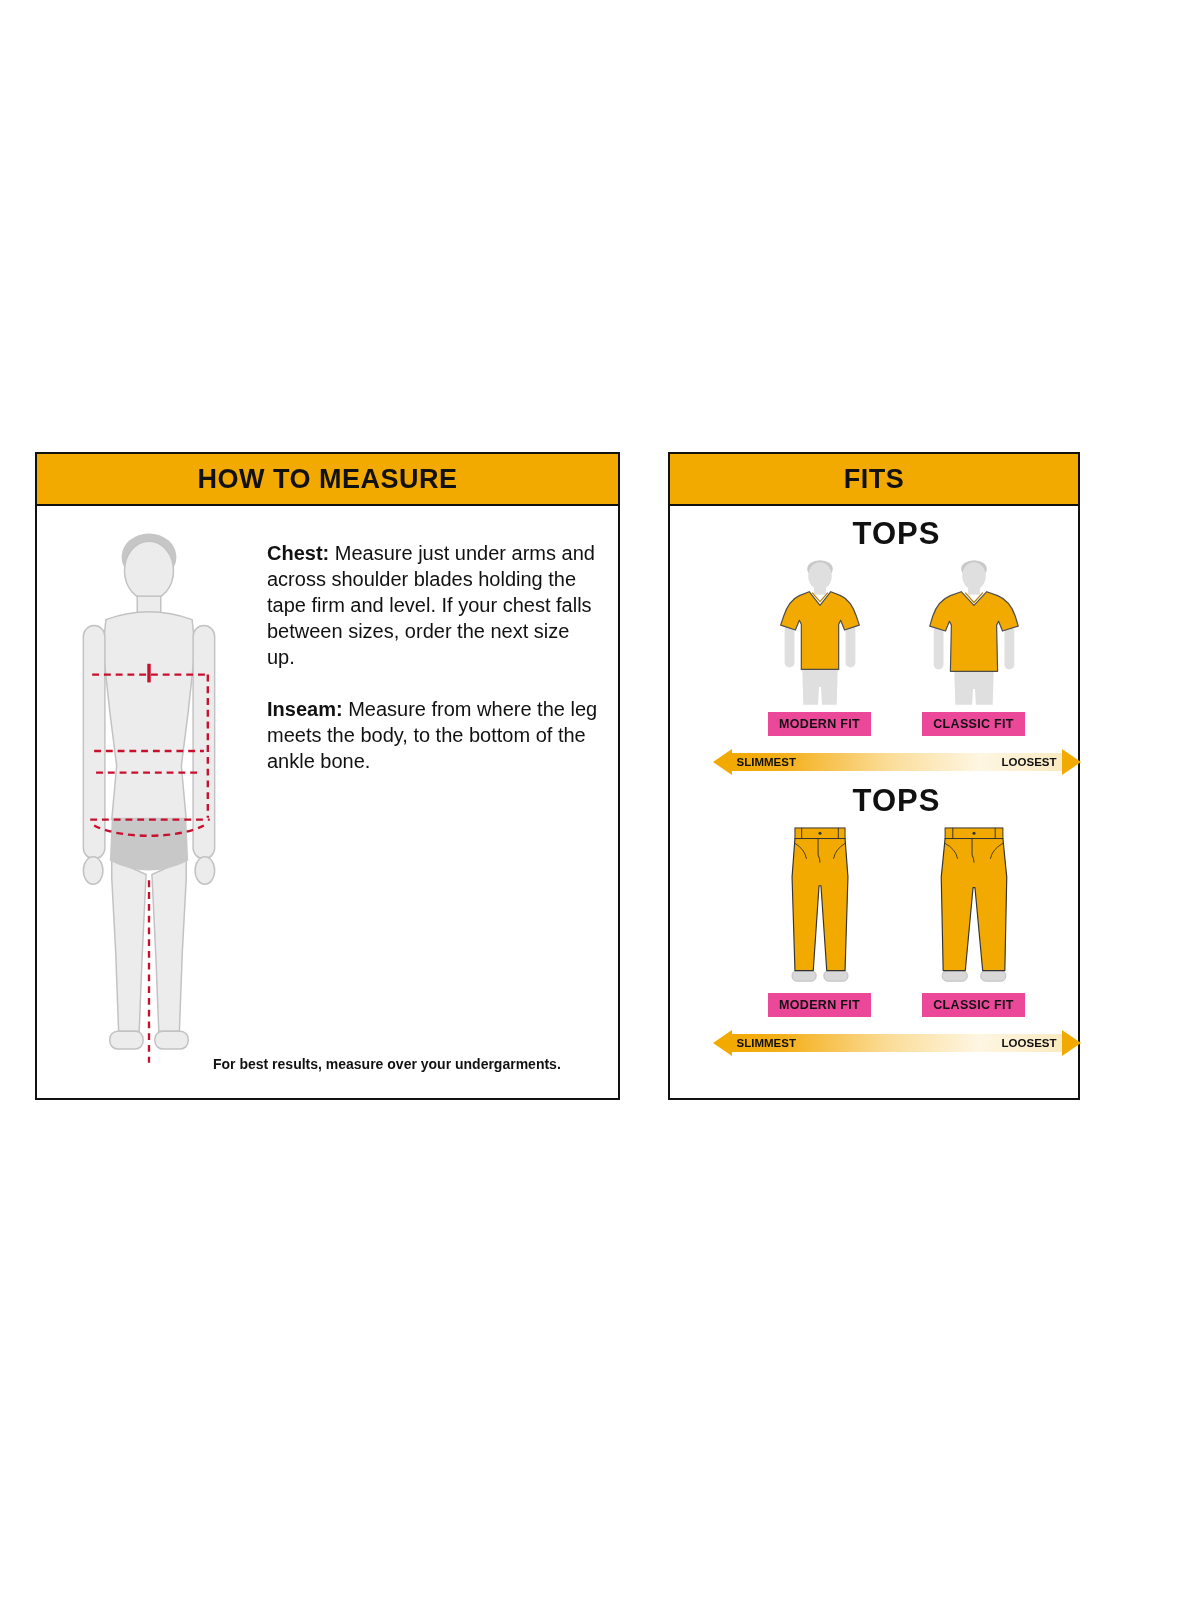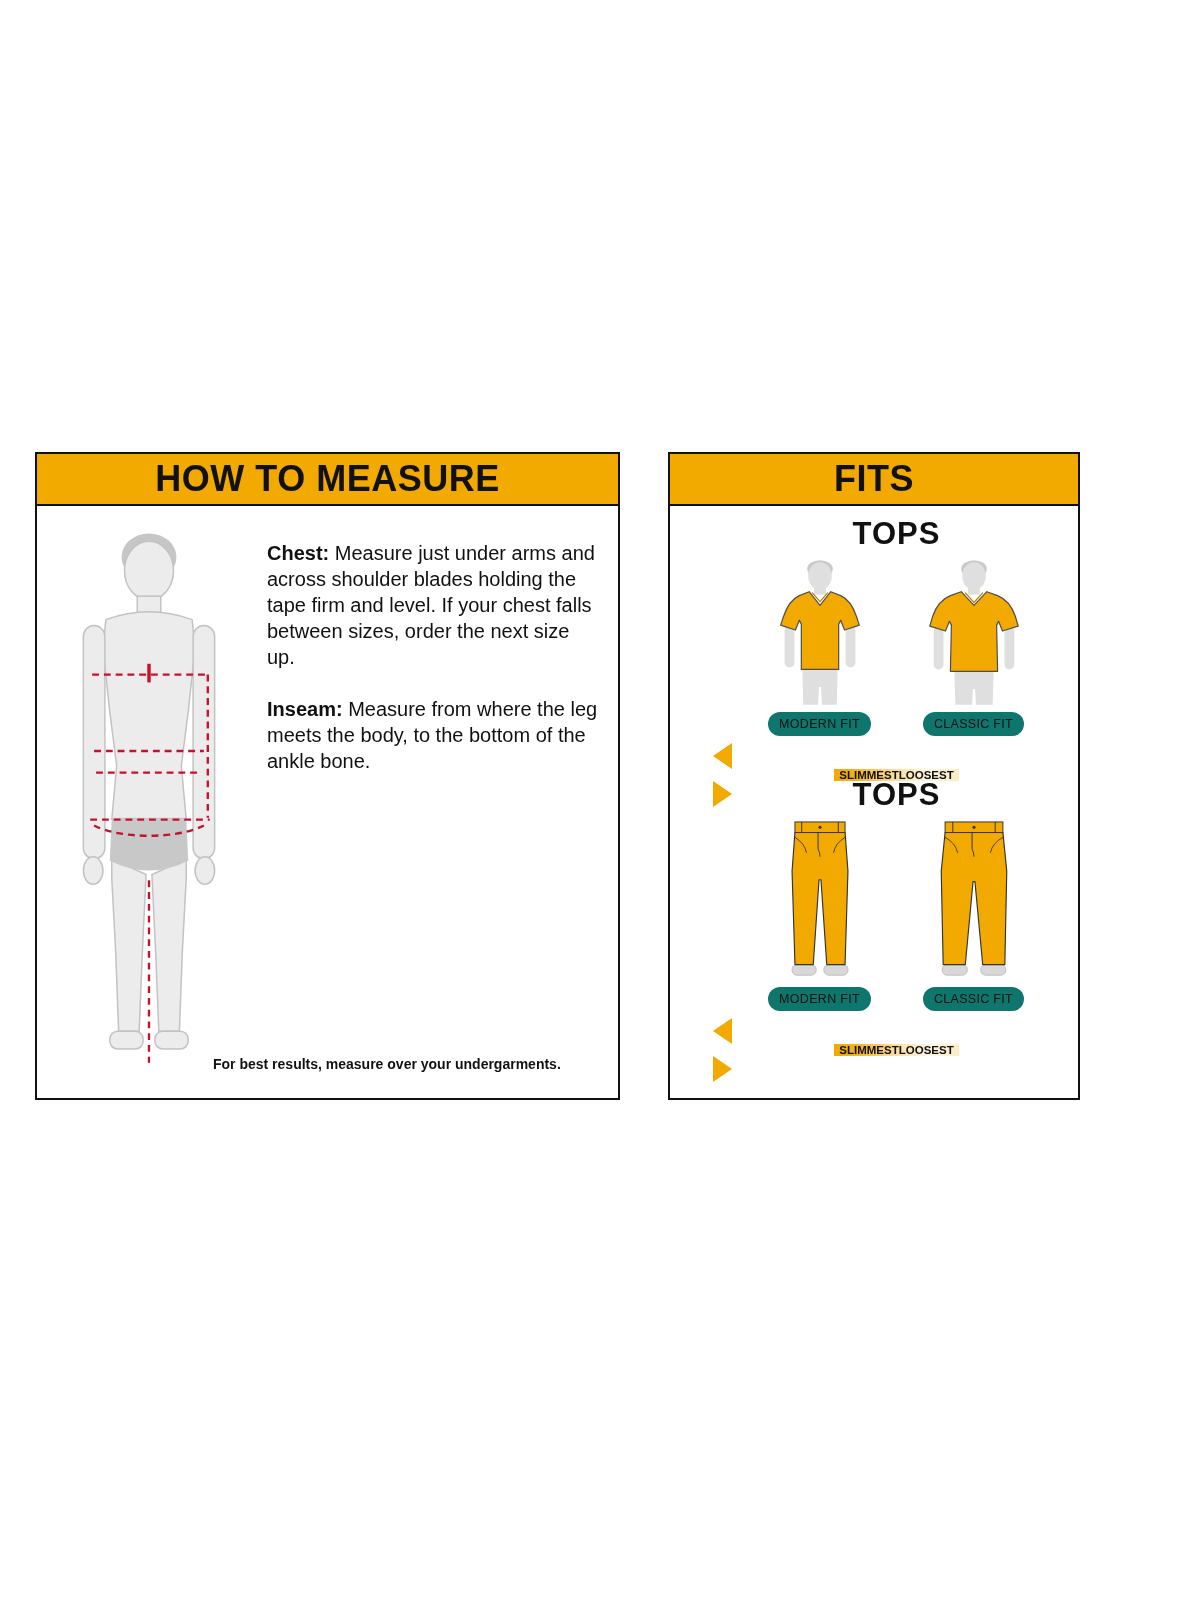--- a/index.html
+++ b/index.html
@@ -7,21 +7,21 @@
   .page { position:relative; width:1200px; height:1600px; background:#fff; overflow:hidden; }
 
   
   .panel { position:absolute; top:452px; }
   .panel-left  { left:35px;  width:585px; }
   .panel-right { left:668px; width:412px; }
 
   .panel-header {
     height:54px; background:#F2A900; border:2px solid #111;
     display:flex; align-items:center; justify-content:center;
-    font-weight:bold; font-size:36px; letter-spacing:0.5px;
+    font-weight:bold; font-size:27px; letter-spacing:0.5px;
   }
   .panel-body {
     border:2px solid #111; border-top:none; background:#fff; height:594px; position:relative;
   }
 
   
   .measure-body { display:flex; }
   .figure-col { width:218px; padding:18px 0 0 14px; flex:none; }
   .text-col { flex:1; padding:34px 16px 16px 12px; font-size:20px; line-height:26px; }
   .text-col p { margin:0 0 26px 0; }
@@ -30,25 +30,25 @@
     position:absolute; left:176px; bottom:26px; right:10px;
     font-weight:bold; font-size:14px; white-space:nowrap;
   }
 
   
   .fits-body { display:flex; flex-direction:column; align-items:center; padding-top:10px;padding-left:45px; }
   .section-title { font-weight:bold; font-size:31px; letter-spacing:1px; line-height:36px; }
   .figures-row { display:flex; gap:22px; margin-top:6px; }
   .fit-column { width:132px; display:flex; flex-direction:column; align-items:center; }
   .fit-badge {
-    margin-top:4px; background:#0f766e; color:#111;
-    font-weight:normal; font-size:12.5px; letter-spacing:0.3px;
-    padding:5px 11px; white-space:nowrap;border-radius:12px;
-  }
-  .scale-row { display:flex; align-items:flex-start; width:368px; height:26px; margin-top:7px;flex-direction:column; }
+    margin-top:4px; background:#ec4899; color:#111;
+    font-weight:bold; font-size:12.5px; letter-spacing:0.3px;
+    padding:5px 11px; white-space:nowrap;
+  }
+  .scale-row { display:flex; align-items:flex-start; width:368px; height:26px; margin-top:13px; }
   .arrow-left {
     width:0; height:0; flex:none;
     border-top:13px solid transparent; border-bottom:13px solid transparent;
     border-right:19px solid #F2A900;
   }
   .arrow-right {
     width:0; height:0; flex:none;
     border-top:13px solid transparent; border-bottom:13px solid transparent;
     border-left:19px solid #F2A900;
   }

